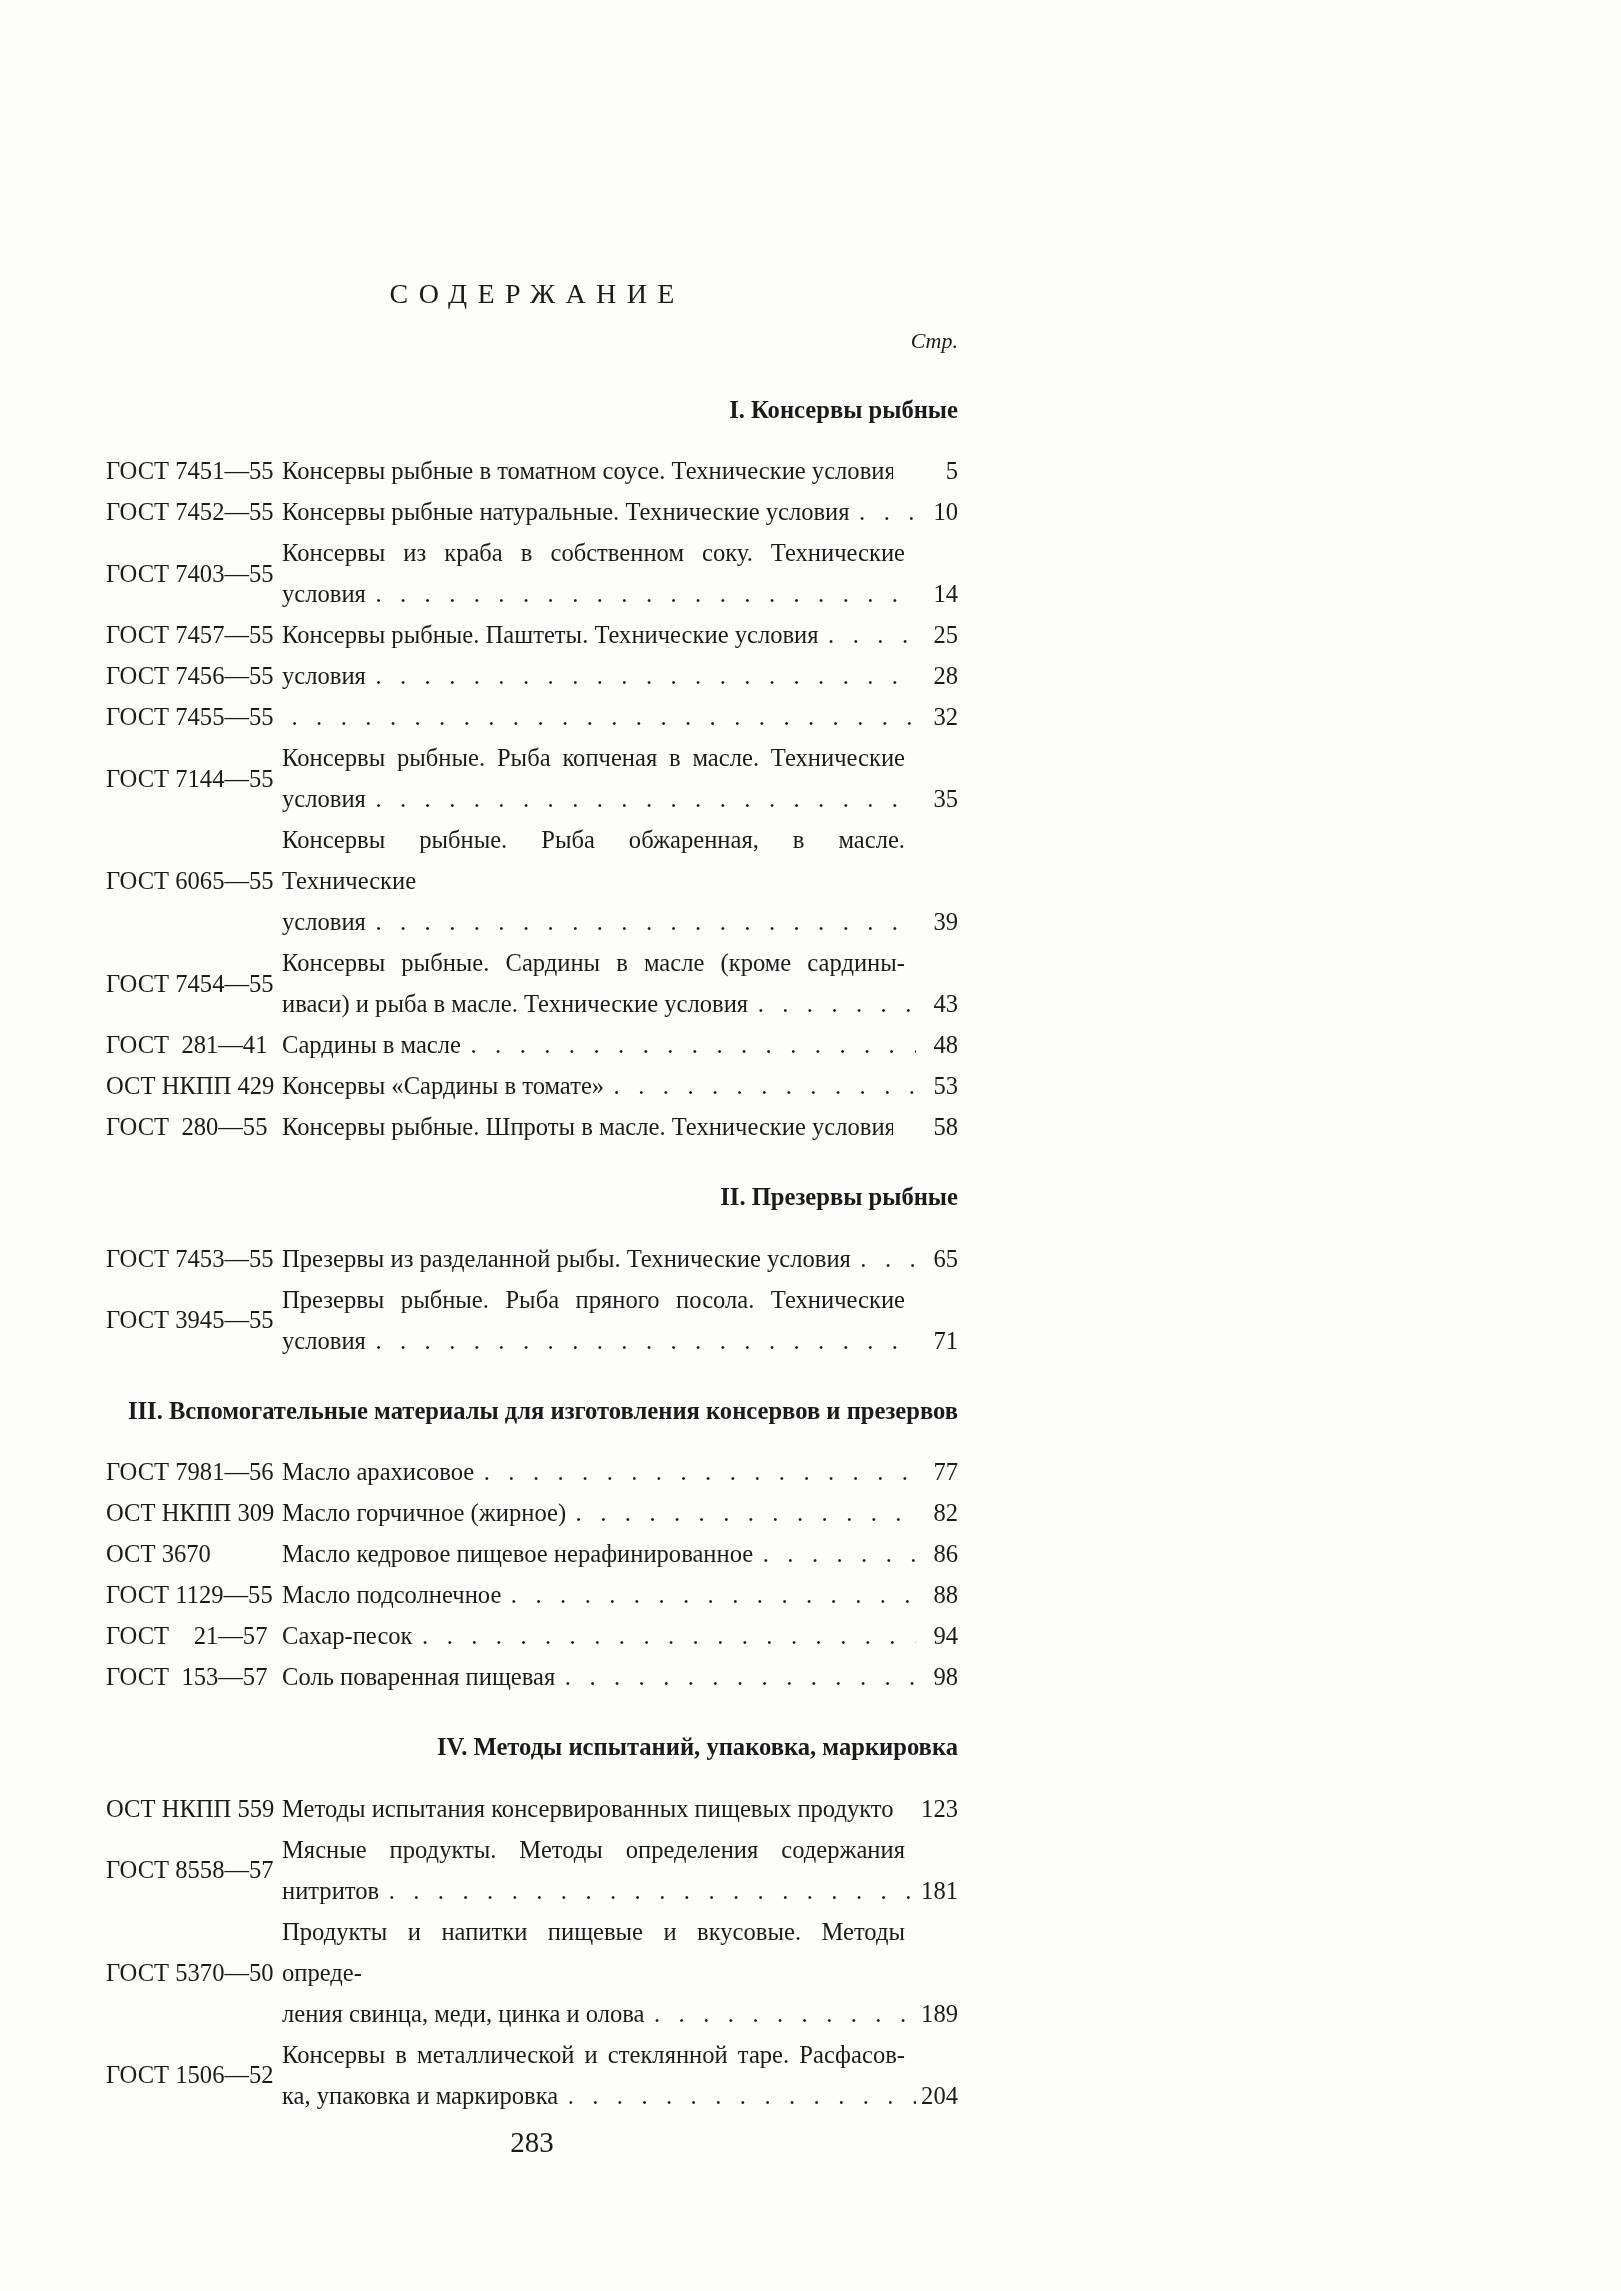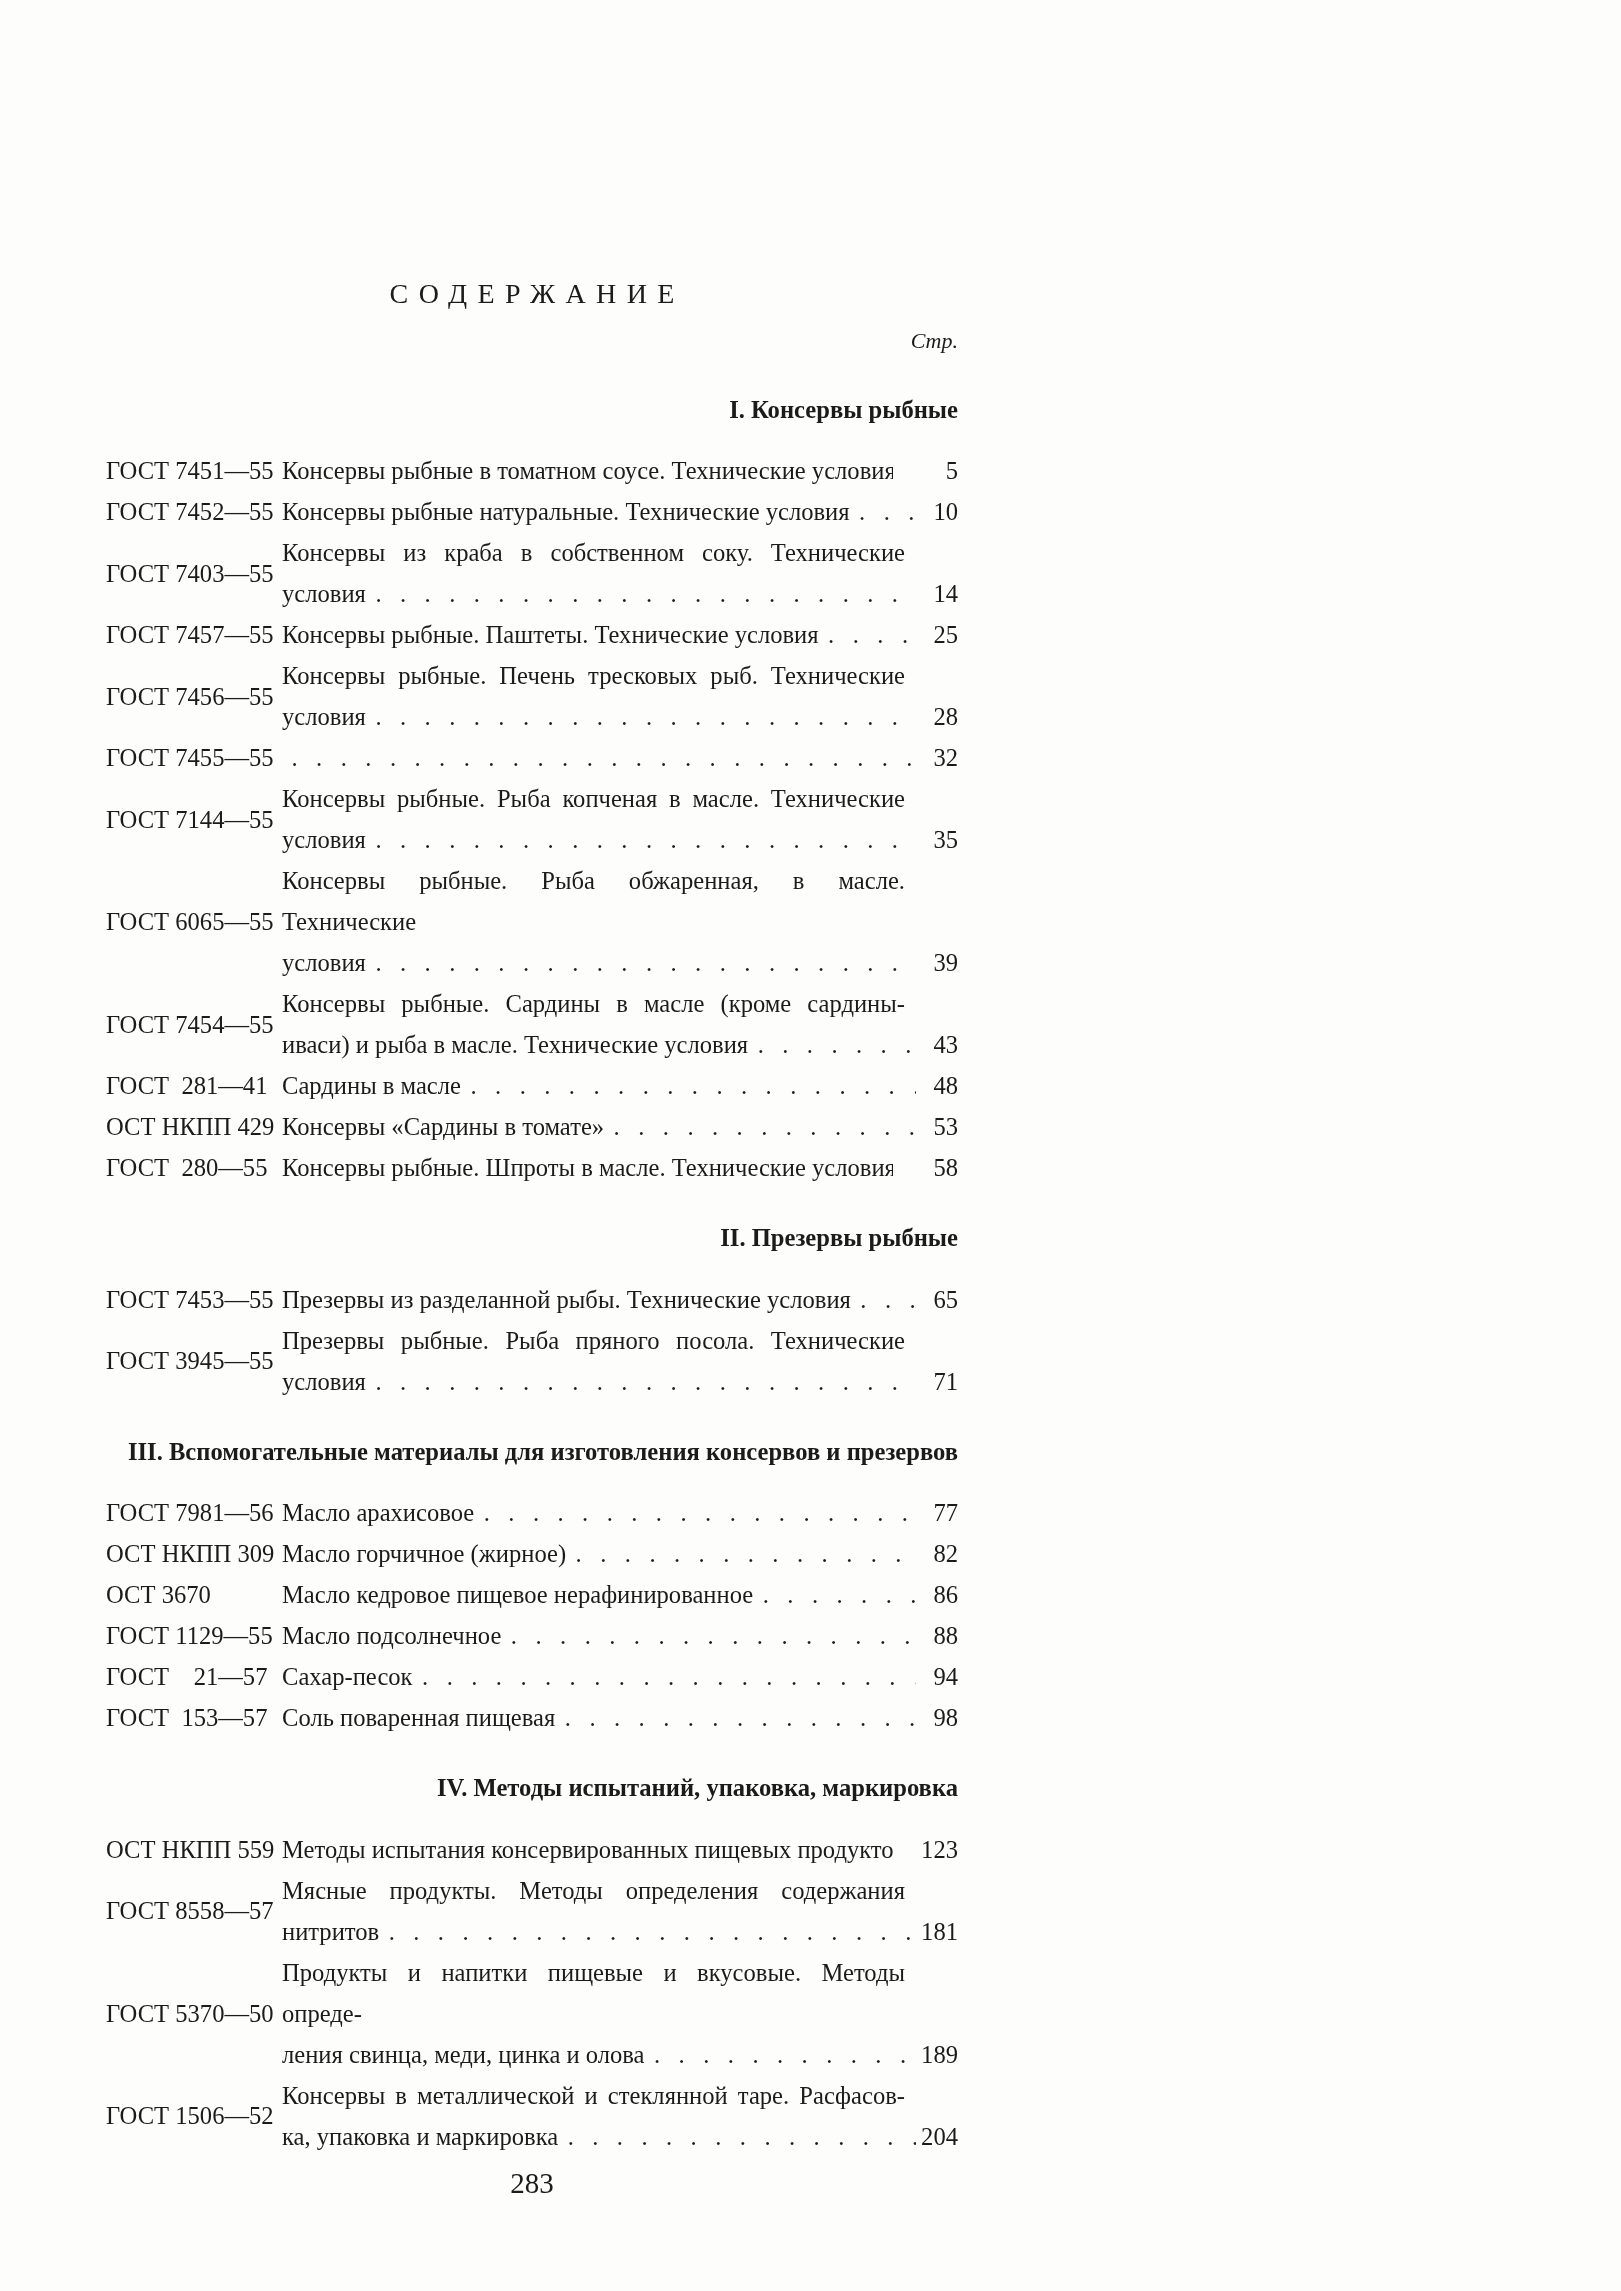--- a/index.html
+++ b/index.html
@@ -140,21 +140,20 @@
             <div class="line-flex">
               <span class="line-text">Консервы рыбные. Паштеты. Технические условия</span>
               <span class="leader">.   .   .   .   .   .   .   .   .   .   .   .   .   .   .   .   .   .   .   .   .   .   .   .   .   .   .   .   .   .   .   .   .   .   .   .   .   .   .   .   </span>
               <span class="pagenum">25</span>
             </div>
           </div>
         </div>
         <div class="entry">
           <div class="code">ГОСТ 7456—55</div>
           <div class="title-col">
-            <div class="line-just">Консервы рыбные. Печень тресковых рыб. Технические</div>
             <div class="line-flex">
               <span class="line-text">условия</span>
               <span class="leader">.   .   .   .   .   .   .   .   .   .   .   .   .   .   .   .   .   .   .   .   .   .   .   .   .   .   .   .   .   .   .   .   .   .   .   .   .   .   .   .   </span>
               <span class="pagenum">28</span>
             </div>
           </div>
         </div>
         <div class="entry">
           <div class="code">ГОСТ 7455—55</div>
           <div class="title-col">

